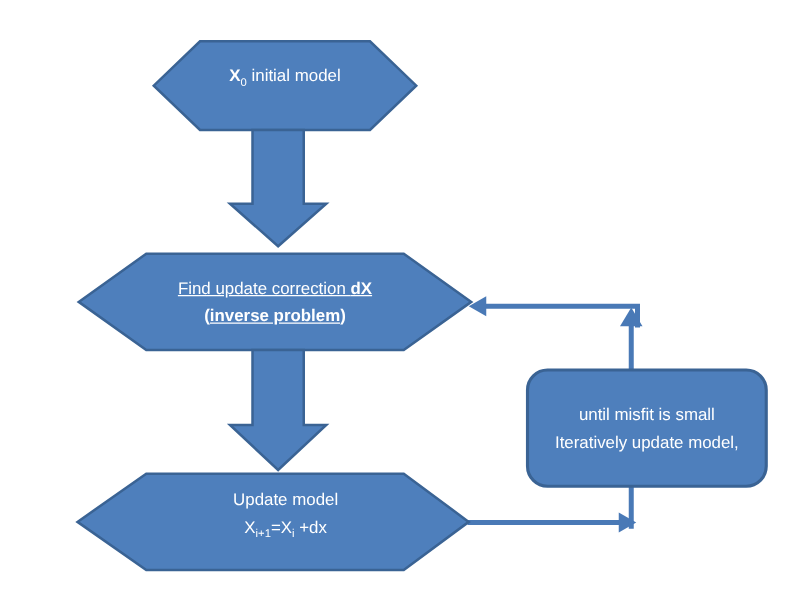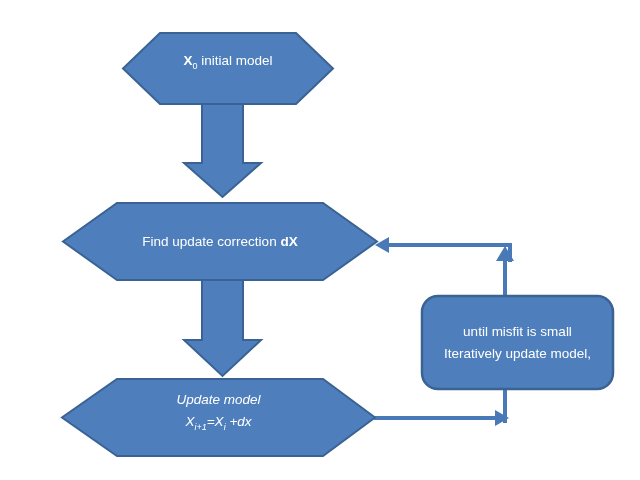--- a/index.html
+++ b/index.html
@@ -31,22 +31,22 @@
     font-size: 13.5px;
     line-height: 22px;
     pointer-events: none;
   }
   .label b { font-weight: bold; }
   sub {
     font-size: 9px;
     line-height: 0;
   }
   .hex1-label { left: 123px; top: 33px;  width: 210px; height: 56px; }
-  .hex2-label { left: 63px;  top: 203px; width: 314px; height: 77px; }
-  .hex3-label { left: 62px;  top: 379px; width: 313px; height: 72px; padding-bottom: 8px; box-sizing: border-box; font-style: italic; }
+  .hex2-label { left: 63px;  top: 203px; width: 314px; height: 77px; text-decoration: underline; }
+  .hex3-label { left: 72px;  top: 379px; width: 313px; height: 72px; padding-bottom: 8px; box-sizing: border-box; }
   .hex3-label .line2 { }
   .rect-label { left: 422px; top: 296px; width: 191px; height: 93px; }
 </style>
 </head>
 <body>
 
 <div class="canvas">
 
   <svg class="diagram-svg" width="640" height="480" viewBox="0 0 640 480">
 
@@ -74,20 +74,21 @@
 
     <polygon points="117,379 323,379 375,417.5 323,456 117,456 62,417.5" stroke-width="2" fill="#4e7fbc" stroke="#3a6394"></polygon>
   </svg>
 
   <div class="label hex1-label">
     <span><b>X</b><sub>0</sub><span> initial model</span></span>
   </div>
 
   <div class="label hex2-label">
     <span><span>Find update correction </span><b>dX</b></span>
+    <b>(inverse problem)</b>
   </div>
 
   <div class="label hex3-label">
     <span>Update model</span>
     <span class="line2"><span>X</span><sub>i+1</sub><span>=X</span><sub>i</sub><span> +dx</span></span>
   </div>
 
   <div class="label rect-label">
     <span>until misfit is small</span>
     <span>Iteratively update model,</span>

